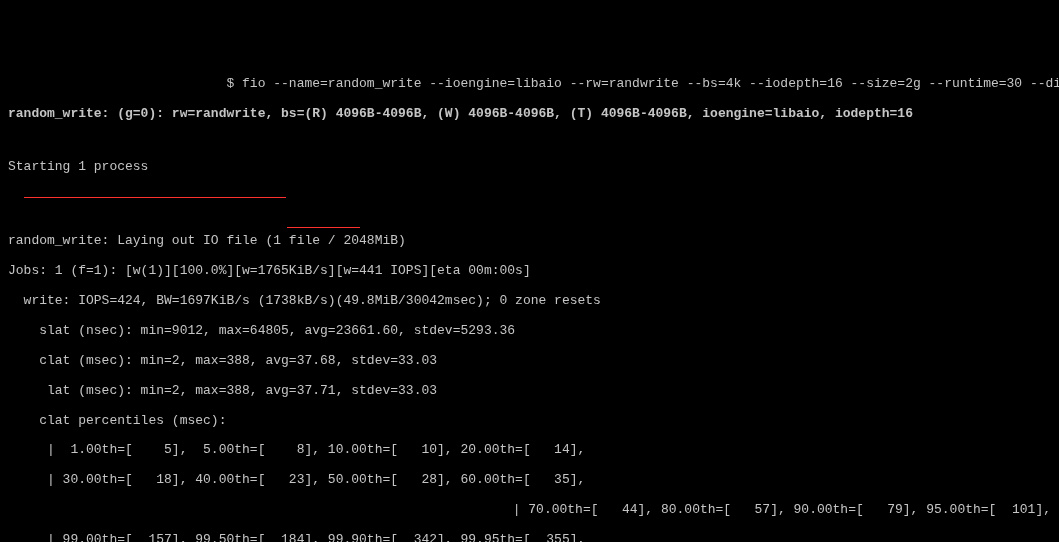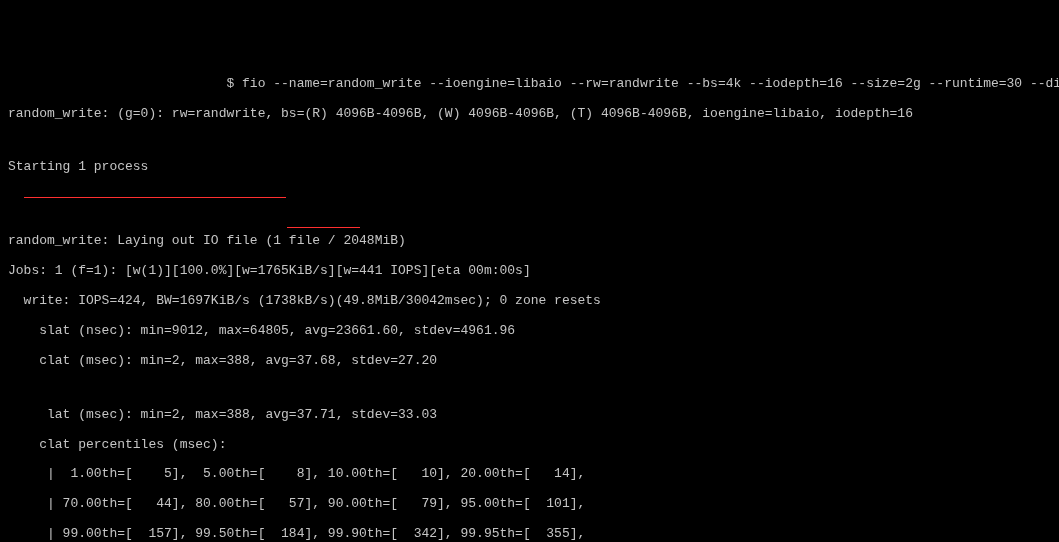--- a/index.html
+++ b/index.html
@@ -28,31 +28,32 @@
       background: #ff3030;
     }
   </style>
 </head>
 <body>
 
 
 
 <div class="terminal">
 <span style="display: block;">                            $ fio --name=random_write --ioengine=libaio --rw=randwrite --bs=4k --iodepth=16 --size=2g --runtime=30 --direct=1</span>
-<span style="display: block;">random_write: (g=0): rw=randwrite, bs=(R) 4096B-4096B, (W) 4096B-4096B, (T) 4096B-4096B, ioengine=libaio, iodepth=16</span>
+<span style="display: block; font-weight: bold;">random_write: (g=0): rw=randwrite, bs=(R) 4096B-4096B, (W) 4096B-4096B, (T) 4096B-4096B, ioengine=libaio, iodepth=16</span>
 <span style="display: block; margin-top: 24px;">Starting 1 process</span>
 <span style="display: block; margin-top: 44px;">random_write: Laying out IO file (1 file / 2048MiB)</span>
 <span style="display: block;">Jobs: 1 (f=1): [w(1)][100.0%][w=1765KiB/s][w=441 IOPS][eta 00m:00s]</span>
 <span style="display: block; font-family: Liberation Mono, monospace;">  write: IOPS=424, BW=1697KiB/s (1738kB/s)(49.8MiB/30042msec); 0 zone resets</span>
-<span style="display: block;">    slat (nsec): min=9012, max=64805, avg=23661.60, stdev=4961.96</span>
-<span style="display: block;">    clat (msec): min=2, max=388, avg=37.68, stdev=27.20</span>
-<span style="display: block; margin-top: 24px;">     lat (msec): min=2, max=388, avg=37.71, stdev=33.03</span>
+<span style="display: block;">    slat (nsec): min=9012, max=64805, avg=23661.60, stdev=5293.36</span>
+<span style="display: block;">    clat (msec): min=2, max=388, avg=37.68, stdev=33.03</span>
+<span style="display: block;">     lat (msec): min=2, max=388, avg=37.71, stdev=33.03</span>
 <span style="display: block;">    clat percentiles (msec):</span>
 <span style="display: block;">     |  1.00th=[    5],  5.00th=[    8], 10.00th=[   10], 20.00th=[   14],</span>
-<span style="display: block;">     | 70.00th=[   44], 80.00th=[   57], 90.00th=[   79], 95.00th=[  101],</span>
+<span style="display: block;">     | 30.00th=[   18], 40.00th=[   23], 50.00th=[   28], 60.00th=[   35],</span>
+<span style="display: block; text-align: right;">     | 70.00th=[   44], 80.00th=[   57], 90.00th=[   79], 95.00th=[  101],</span>
 <span style="display: block;">     | 99.00th=[  157], 99.50th=[  184], 99.90th=[  342], 99.95th=[  355],</span>
 
 
 
 
 
 
 
 
 

